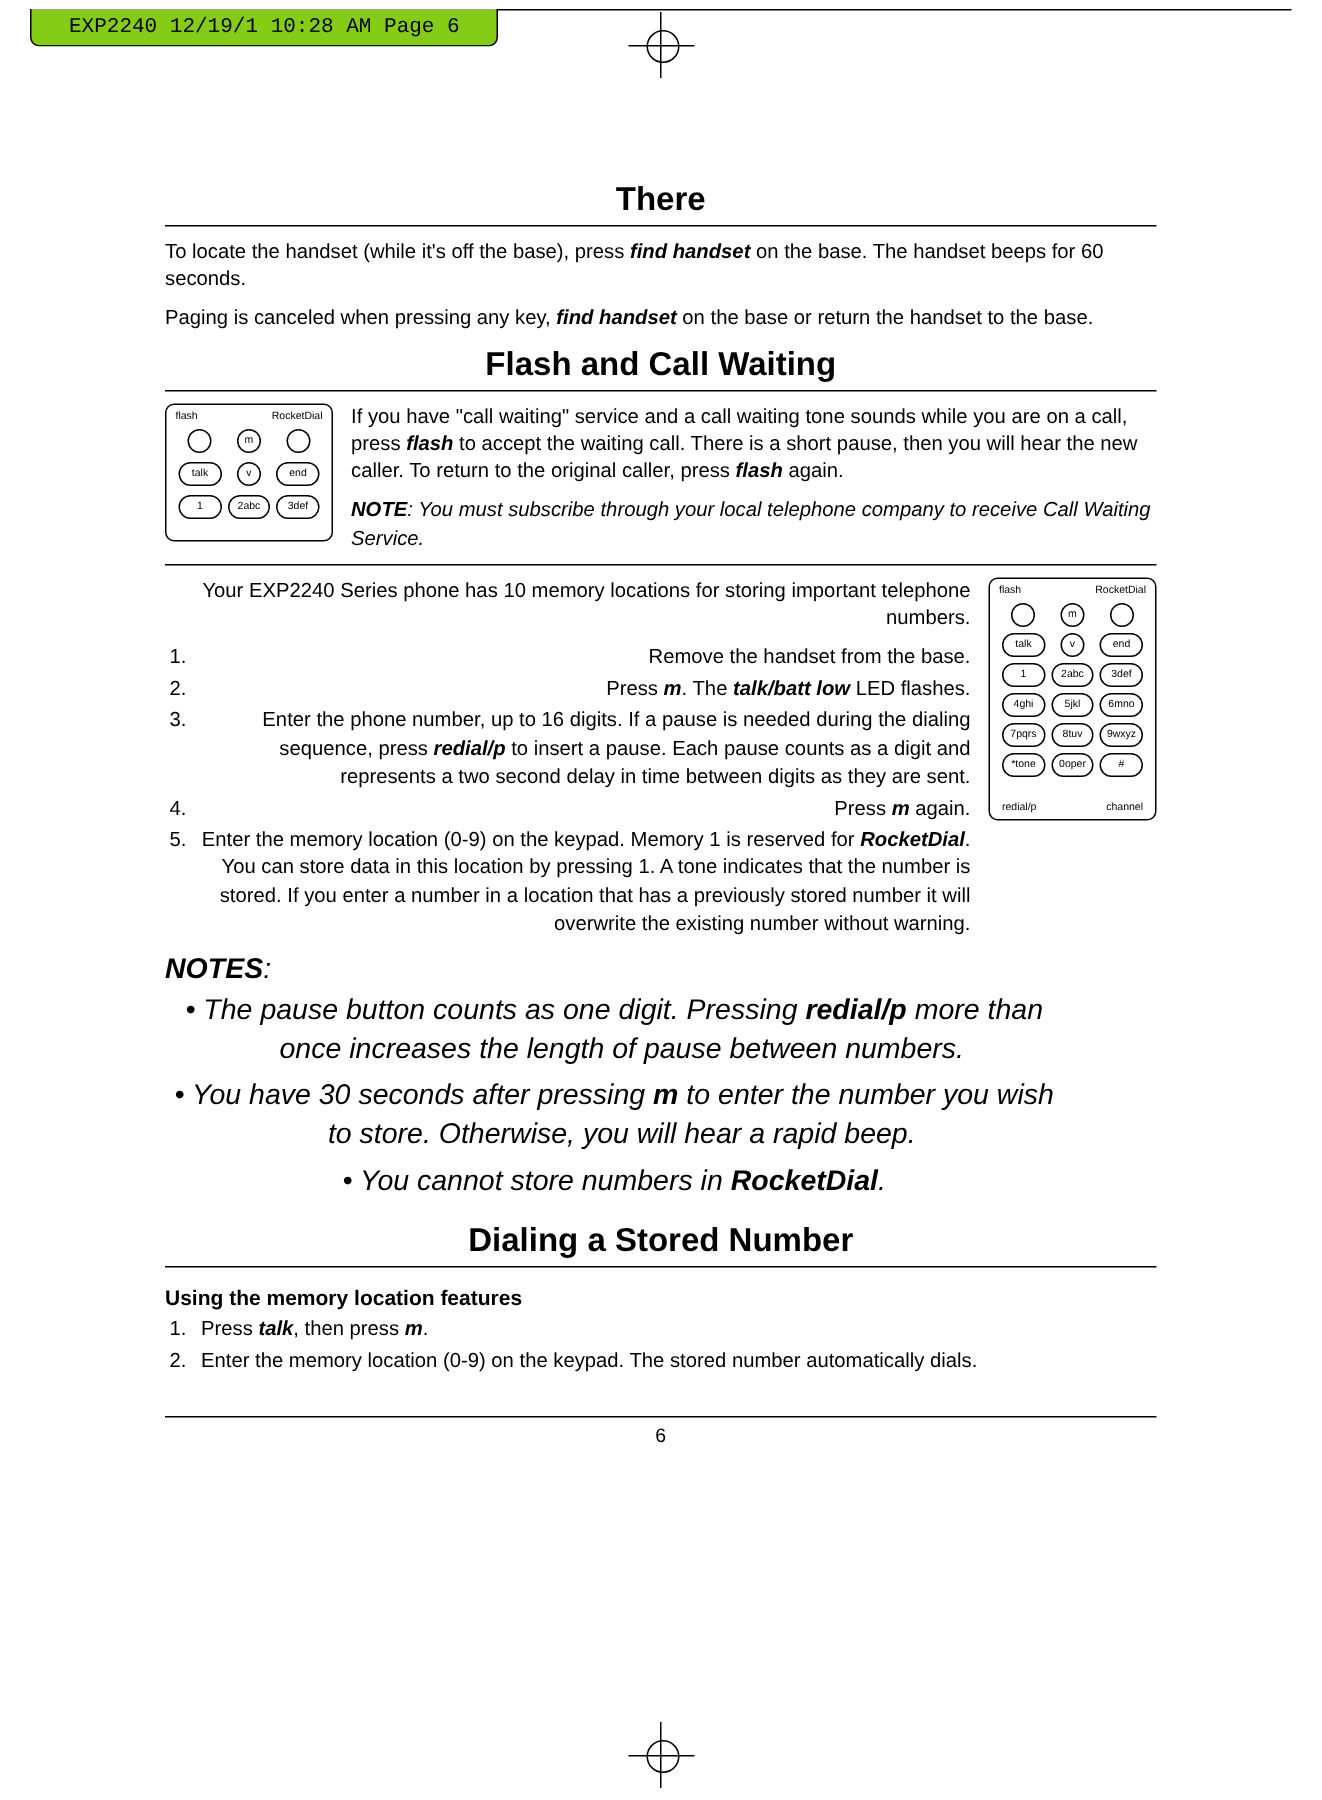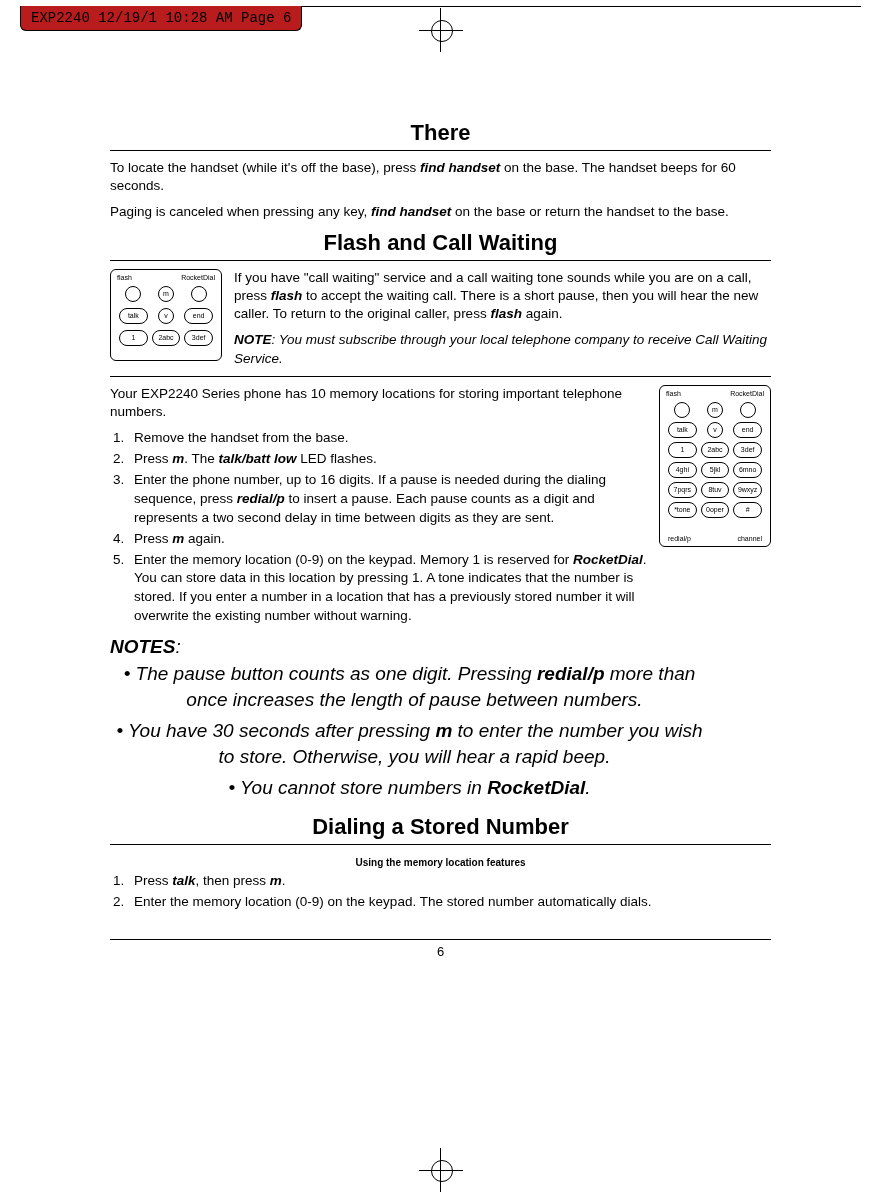--- a/index.html
+++ b/index.html
@@ -21,27 +21,27 @@
     top: 6px;
     left: 20px;
     right: 20px;
     height: 26px;
     border-top: 1px solid #000;
   }
   .crop-header-tab {
     position: absolute;
     top: -1px;
     left: 0;
-    padding: 4px 10px;
+    padding: 4px 25px;
     border: 1px solid #000;
     border-top: none;
     border-radius: 0 0 6px 6px;
     font-family: "Courier New", monospace;
     font-size: 14px;
-    background: #b91c1c;
+    background: #84cc16;
   }
   .reg-mark-top {
     position: absolute;
     top: 0;
     left: 50%;
     transform: translateX(-50%);
     width: 40px;
     height: 40px;
   }
   .reg-mark-bottom {
@@ -192,33 +192,32 @@
     width: calc(100% - 62px);
     vertical-align: top;
   }
   .noteblock .bullets div {
     margin-bottom: 4px;
     text-indent: -10px;
     padding-left: 10px;
     text-align: center;
   }
   h2.sub {
-    font-size: 10px;
+    font-size: 14px;
     font-weight: bold;
     margin: 12px 0 4px 0;
-    text-align: center;
   }
   .pagefoot {
     border-top: 1px solid #000;
     margin-top: 28px;
     text-align: center;
     font-size: 13px;
     padding-top: 4px;
   }
-  .storing-row .textcol { flex: 1; }
+  .storing-row .textcol { flex: 1; text-align: right; }
 </style>
 </head>
 <body>
 
 <div class="sheet">
 
   <div class="crop-header">
     <div class="crop-header-tab">EXP2240  12/19/1 10:28 AM  Page 6</div>
   </div>
   <div class="reg-mark-top">

